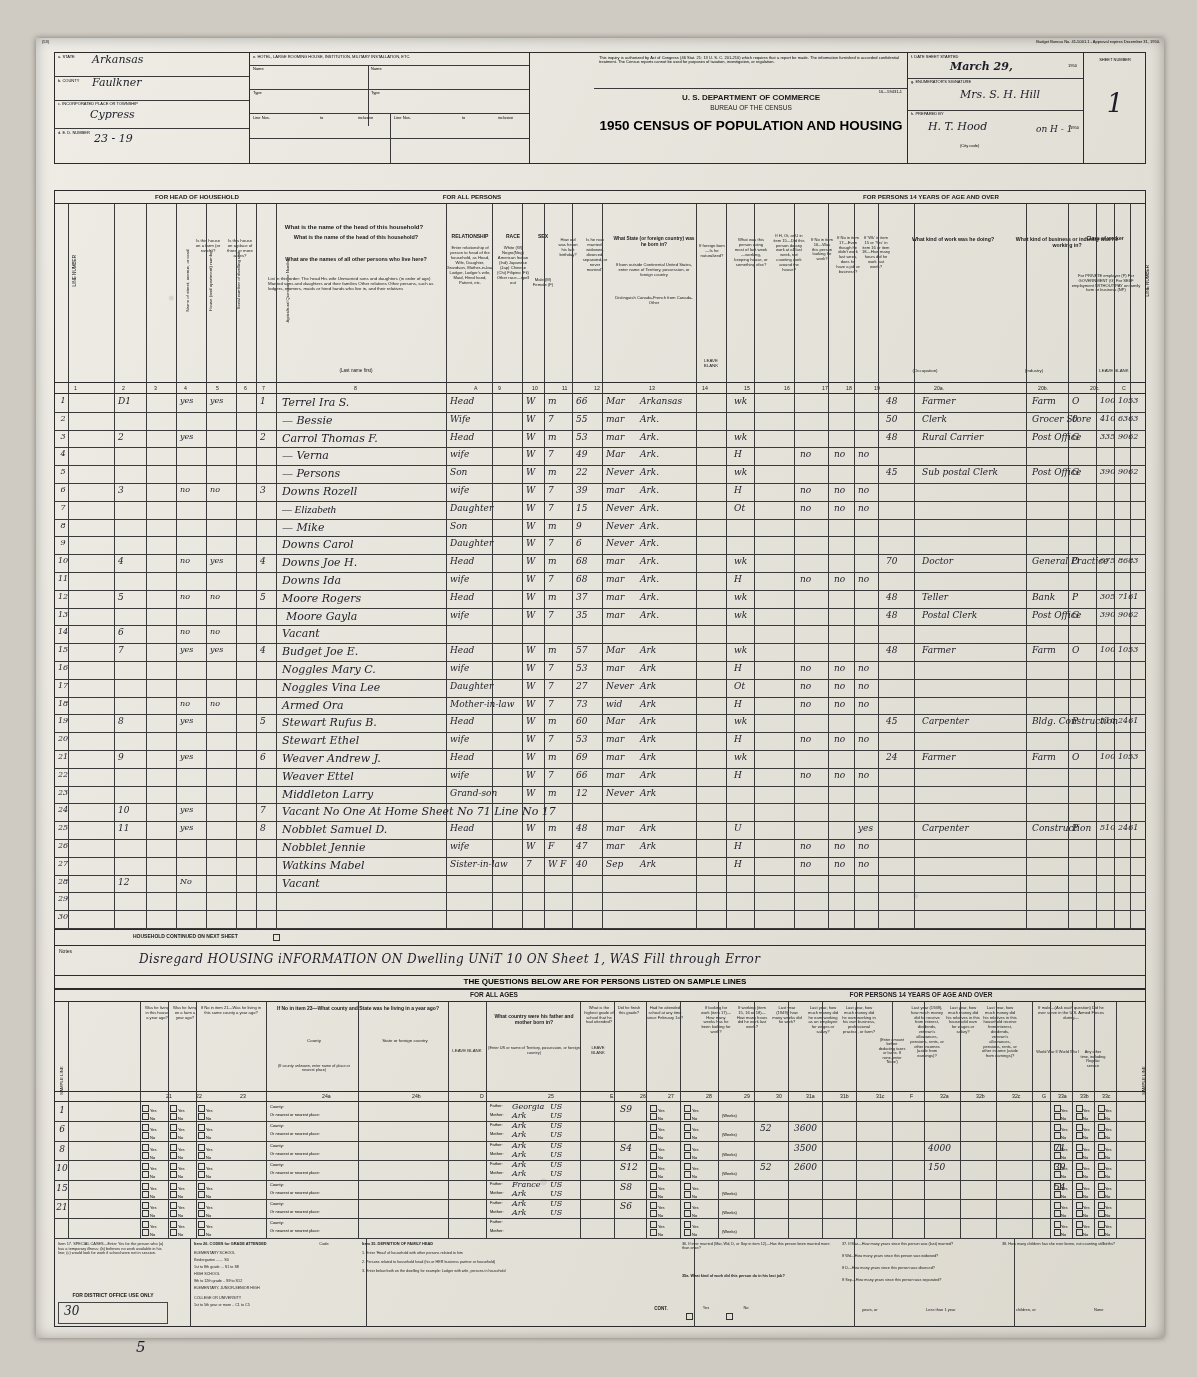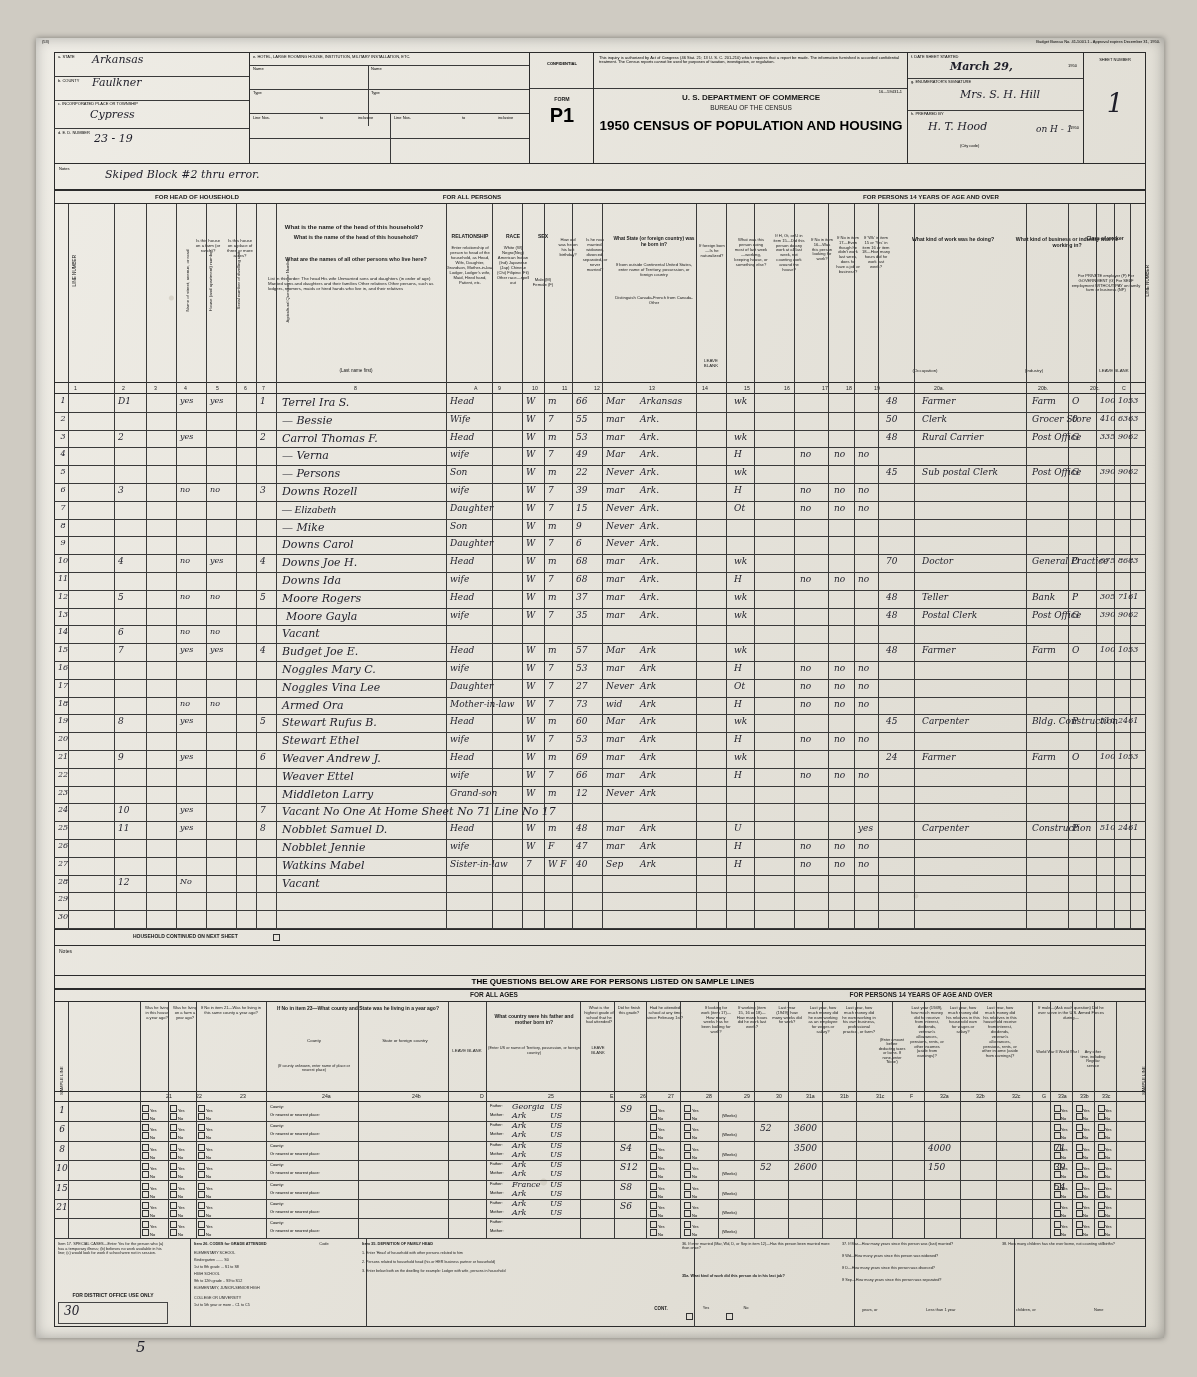--- a/index.html
+++ b/index.html
@@ -85,26 +85,20 @@
       <div class="frm mini" style="left:3px;top:64px;">Line Nos.</div>
       <div class="frm mini" style="left:70px;top:64px;">to</div>
       <div class="frm mini" style="left:108px;top:64px;">inclusive</div>
       <div class="vline" style="left:140px;top:61px;bottom:0;"></div>
       <div class="frm mini" style="left:144px;top:64px;">Line Nos.</div>
       <div class="frm mini" style="left:212px;top:64px;">to</div>
       <div class="frm mini" style="left:248px;top:64px;">inclusive</div>
       <div class="rowline" style="top:86px;"></div>
     </div>
 
-    <div class="frm" style="left:494px;top:14px;width:64px;height:112px;border-right:1px solid #2b2b2b;">
-      <div class="frm mini ctr" style="left:0;top:10px;width:64px;font-weight:bold;">CONFIDENTIAL</div>
-      <div class="rowline" style="top:36px;"></div>
-      <div class="frm lbl" style="left:4px;top:44px;width:56px;font-weight:bold;">FORM</div>
-      <div class="frm ctr" style="left:0;top:52px;width:64px;font-size:20px;font-weight:bold;">P1</div>
-    </div>
 
     <div class="frm" style="left:558px;top:14px;width:314px;height:112px;border-right:1px solid #2b2b2b;">
       <div class="frm mini" style="left:5px;top:4px;width:300px;text-align:justify;">This inquiry is authorized by Act of Congress (46 Stat. 21; 13 U. S. C. 201-210) which requires that a report be made. The information furnished is accorded confidential treatment. The Census reports cannot be used for purposes of taxation, investigation, or regulation.</div>
       <div class="rowline" style="top:36px;"></div>
       <div class="frm lbl ctr" style="left:0;top:41px;width:314px;font-size:8px;font-weight:bold;">U. S. DEPARTMENT OF COMMERCE</div>
       <div class="frm lbl ctr" style="left:0;top:52px;width:314px;font-size:6.5px;">BUREAU OF THE CENSUS</div>
       <div class="frm ctr" style="left:0;top:66px;width:314px;font-size:13.5px;font-weight:bold;">1950 CENSUS OF POPULATION AND HOUSING</div>
       <div class="frm mini" style="right:5px;top:38px;">16—59431-1</div>
     </div>
 
@@ -121,24 +115,20 @@
       <div class="frm hand sm" style="left:128px;top:72px;">on H - 1</div>
       <div class="frm mini" style="right:4px;top:74px;">1950</div>
       <div class="frm mini" style="left:52px;top:92px;">(City code)</div>
     </div>
 
     <div class="frm" style="left:1048px;top:14px;width:62px;height:112px;">
       <div class="frm mini ctr" style="left:0;top:6px;width:62px;">SHEET NUMBER</div>
       <div class="frm ctr hand lg" style="left:0;top:36px;width:62px;font-size:26px;">1</div>
     </div>
 
-    <div class="frm bx" style="left:18px;top:126px;width:1092px;height:26px;border-top:none;">
-      <div class="frm mini" style="left:4px;top:3px;">Notes</div>
-      <div class="frm hand" style="left:50px;top:4px;">Skiped Block #2 thru error.</div>
-    </div>
 
     <div class="frm bx" style="left:18px;top:152px;width:1092px;height:740px;"></div>
 
     <div class="frm" style="left:18px;top:152px;width:1092px;height:14px;border-bottom:1px solid #2b2b2b;"></div>
     <div class="frm lbl ctr" style="left:96px;top:153px;width:130px;height:12px;font-weight:bold;font-size:6.2px;">FOR HEAD OF HOUSEHOLD</div>
     <div class="frm lbl ctr" style="left:226px;top:153px;width:420px;height:12px;font-weight:bold;font-size:6.2px;">FOR ALL PERSONS</div>
     <div class="frm lbl ctr" style="left:700px;top:153px;width:390px;height:12px;font-weight:bold;font-size:6.2px;">FOR PERSONS 14 YEARS OF AGE AND OVER</div>
 
     <div class="frm lbl rot" style="left:-6px;top:230px;width:90px;font-size:4.6px;">LINE NUMBER</div>
     <div class="frm lbl rot" style="left:77px;top:240px;width:150px;font-size:4.4px;">Name of street, avenue, or road</div>
@@ -705,24 +695,25 @@
         </div>
       </div>
 
     <div class="frm" style="left:18px;top:892px;width:1092px;height:16px;border:1px solid #2b2b2b;border-top:none;">
       <div class="frm lbl" style="left:78px;top:4px;font-size:5px;font-weight:bold;">HOUSEHOLD CONTINUED ON NEXT SHEET</div>
       <div class="frm" style="left:218px;top:4px;width:7px;height:7px;border:1px solid #333;"></div>
     </div>
 
     <div class="frm" style="left:18px;top:908px;width:1092px;height:30px;border:1px solid #2b2b2b;border-top:none;">
       <div class="frm lbl" style="left:4px;top:3px;font-size:5px;">Notes</div>
+      <div class="frm hand" style="left:84px;top:6px;font-size:12px;letter-spacing:.4px;">Disregard HOUSING iNFORMATION ON Dwelling UNiT 10 ON Sheet 1, WAS Fill through Error</div>
     </div>
 
     <div class="frm" style="left:18px;top:938px;width:1092px;height:13px;border:1px solid #2b2b2b;border-top:none;">
-      <div class="frm ctr" style="left:12px;top:1px;width:1092px;font-size:8px;font-weight:bold;">THE QUESTIONS BELOW ARE FOR PERSONS LISTED ON SAMPLE LINES</div>
+      <div class="frm ctr" style="left:4px;top:1px;width:1092px;font-size:8px;font-weight:bold;">THE QUESTIONS BELOW ARE FOR PERSONS LISTED ON SAMPLE LINES</div>
     </div>
 
     <div class="frm bx" style="left:18px;top:951px;width:1092px;height:250px;"></div>
     <div class="frm" style="left:18px;top:951px;width:1092px;height:13px;border-bottom:1px solid #2b2b2b;">
       <div class="frm lbl ctr" style="left:220px;top:2px;width:440px;font-weight:bold;font-size:6.5px;">FOR ALL AGES</div>
       <div class="frm lbl ctr" style="left:662px;top:2px;width:410px;font-weight:bold;font-size:6.5px;">FOR PERSONS 14 YEARS OF AGE AND OVER</div>
     </div>
 
     <div class="frm lbl rot" style="left:-14px;top:1040px;width:80px;font-size:4.4px;">SAMPLE LINE</div>
     <div class="frm lbl rot" style="left:1068px;top:1040px;width:80px;font-size:4.4px;">SAMPLE LINE</div>

